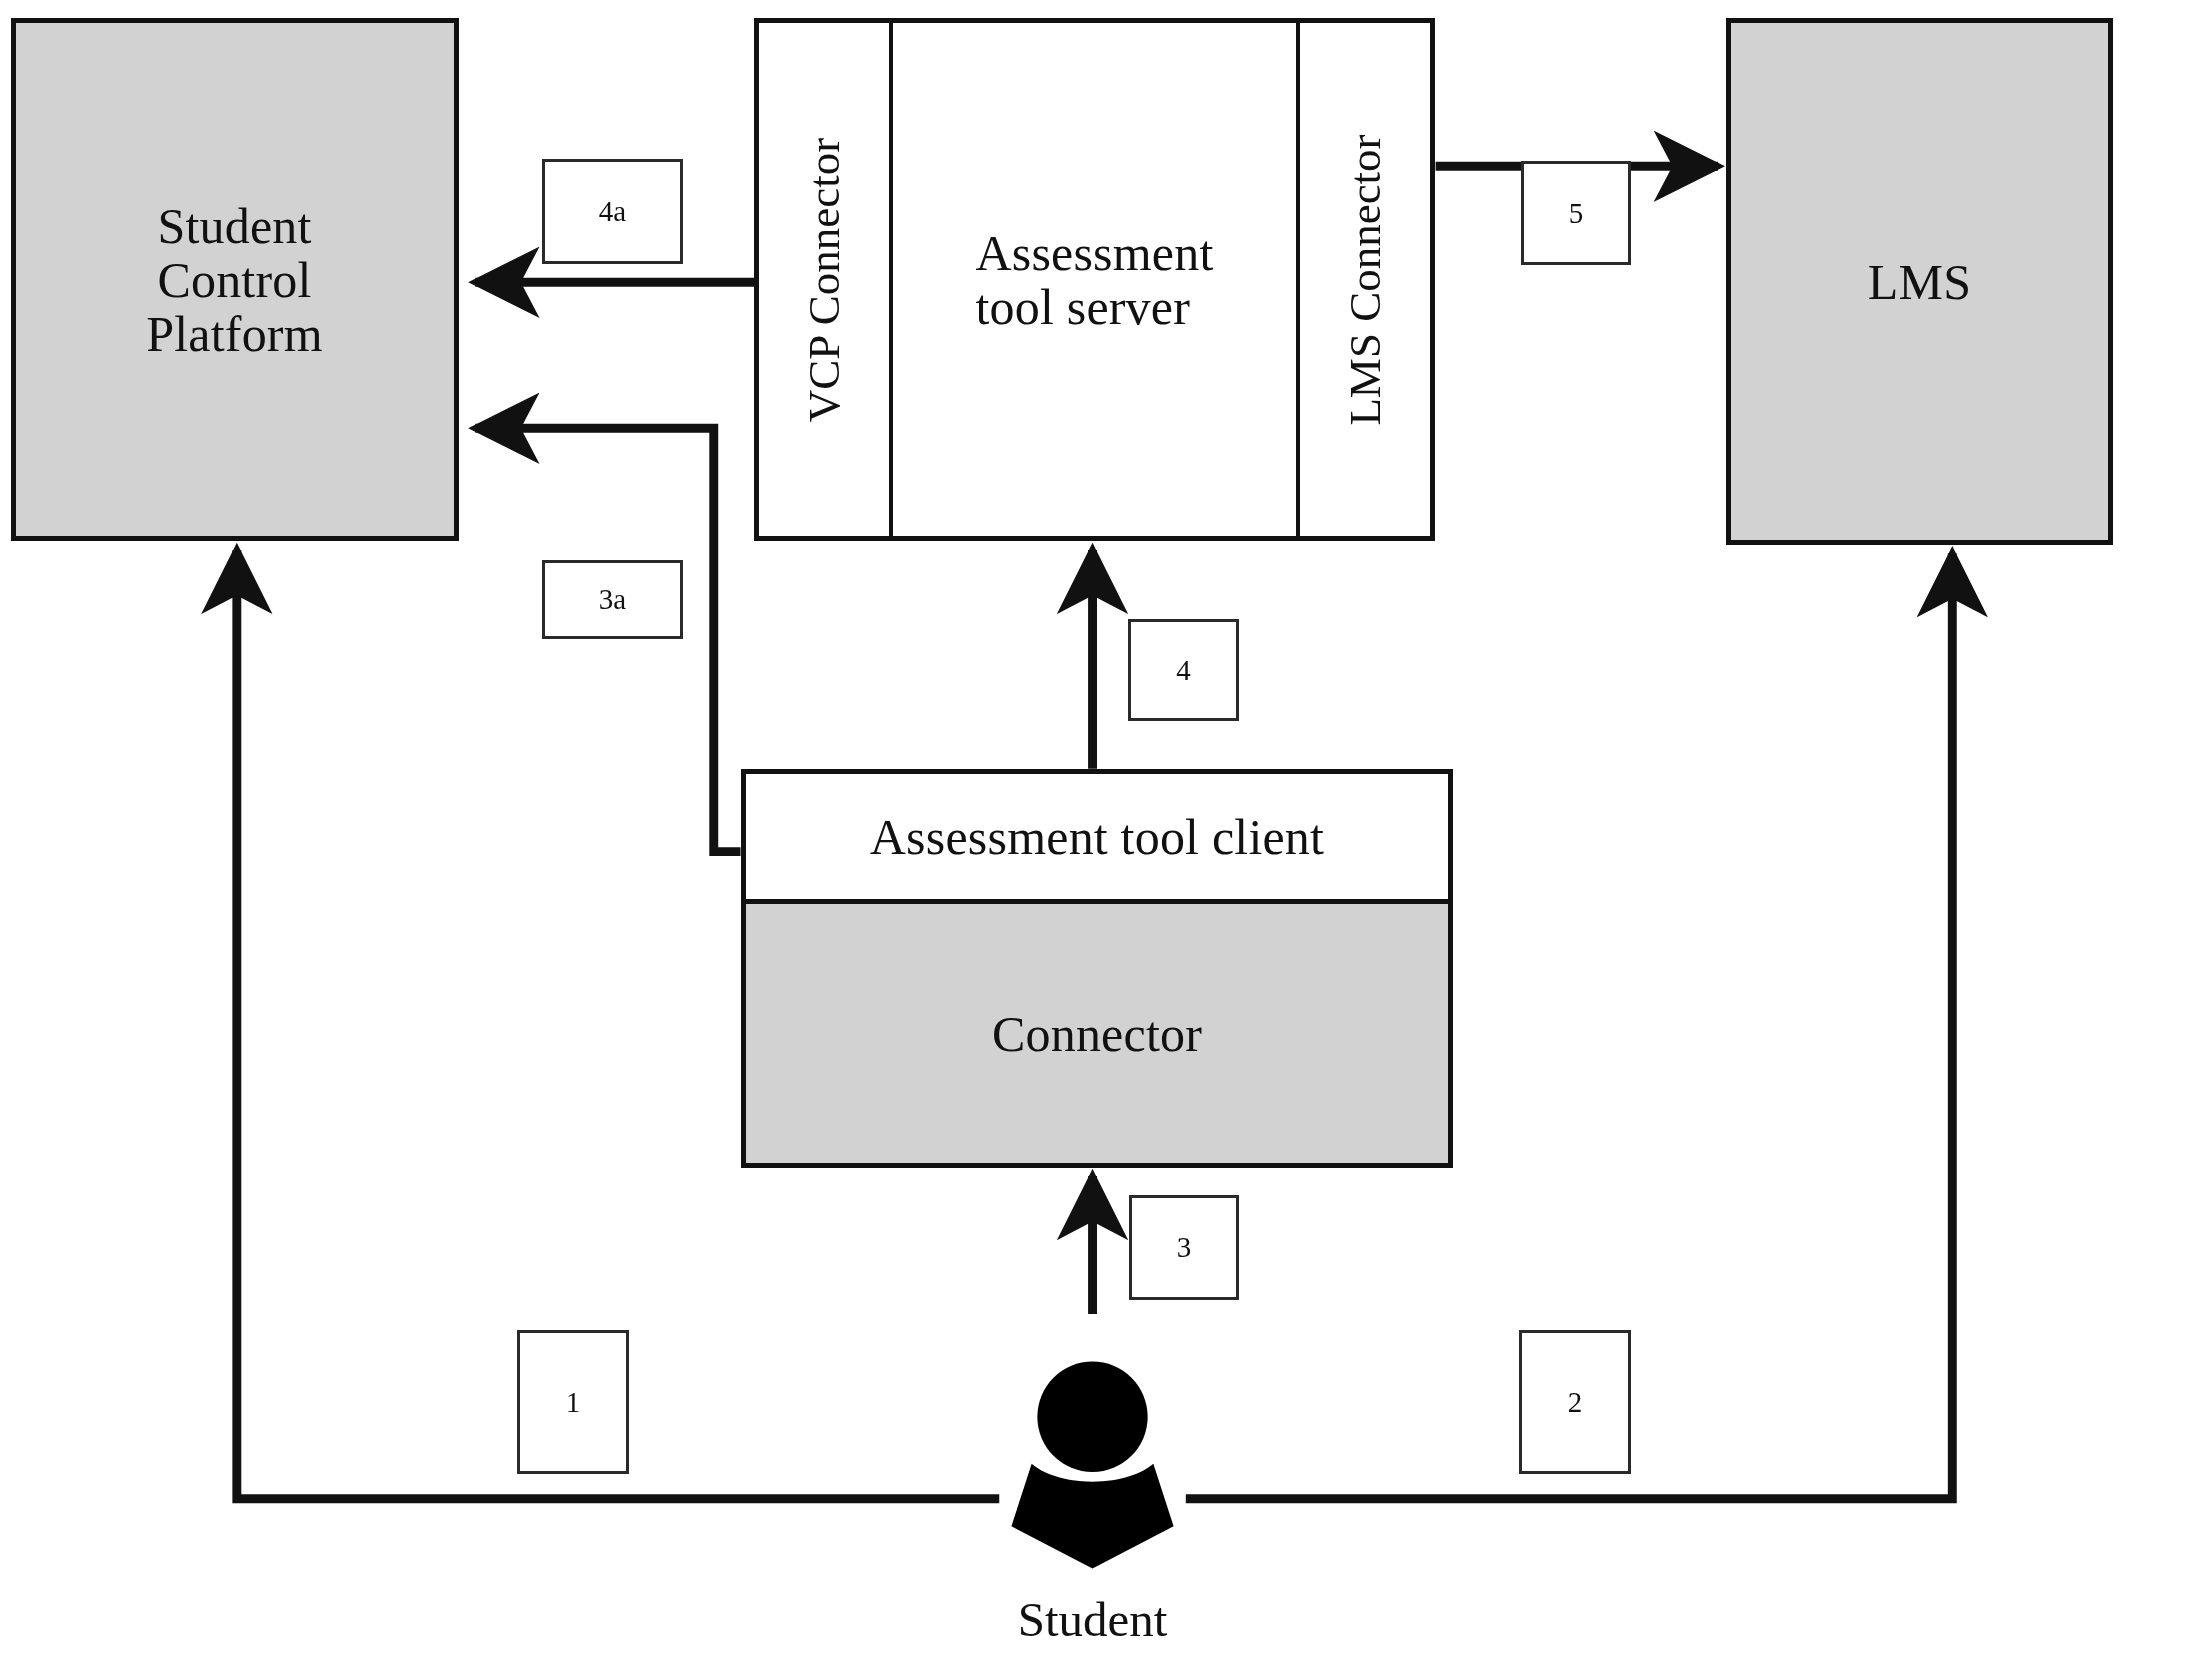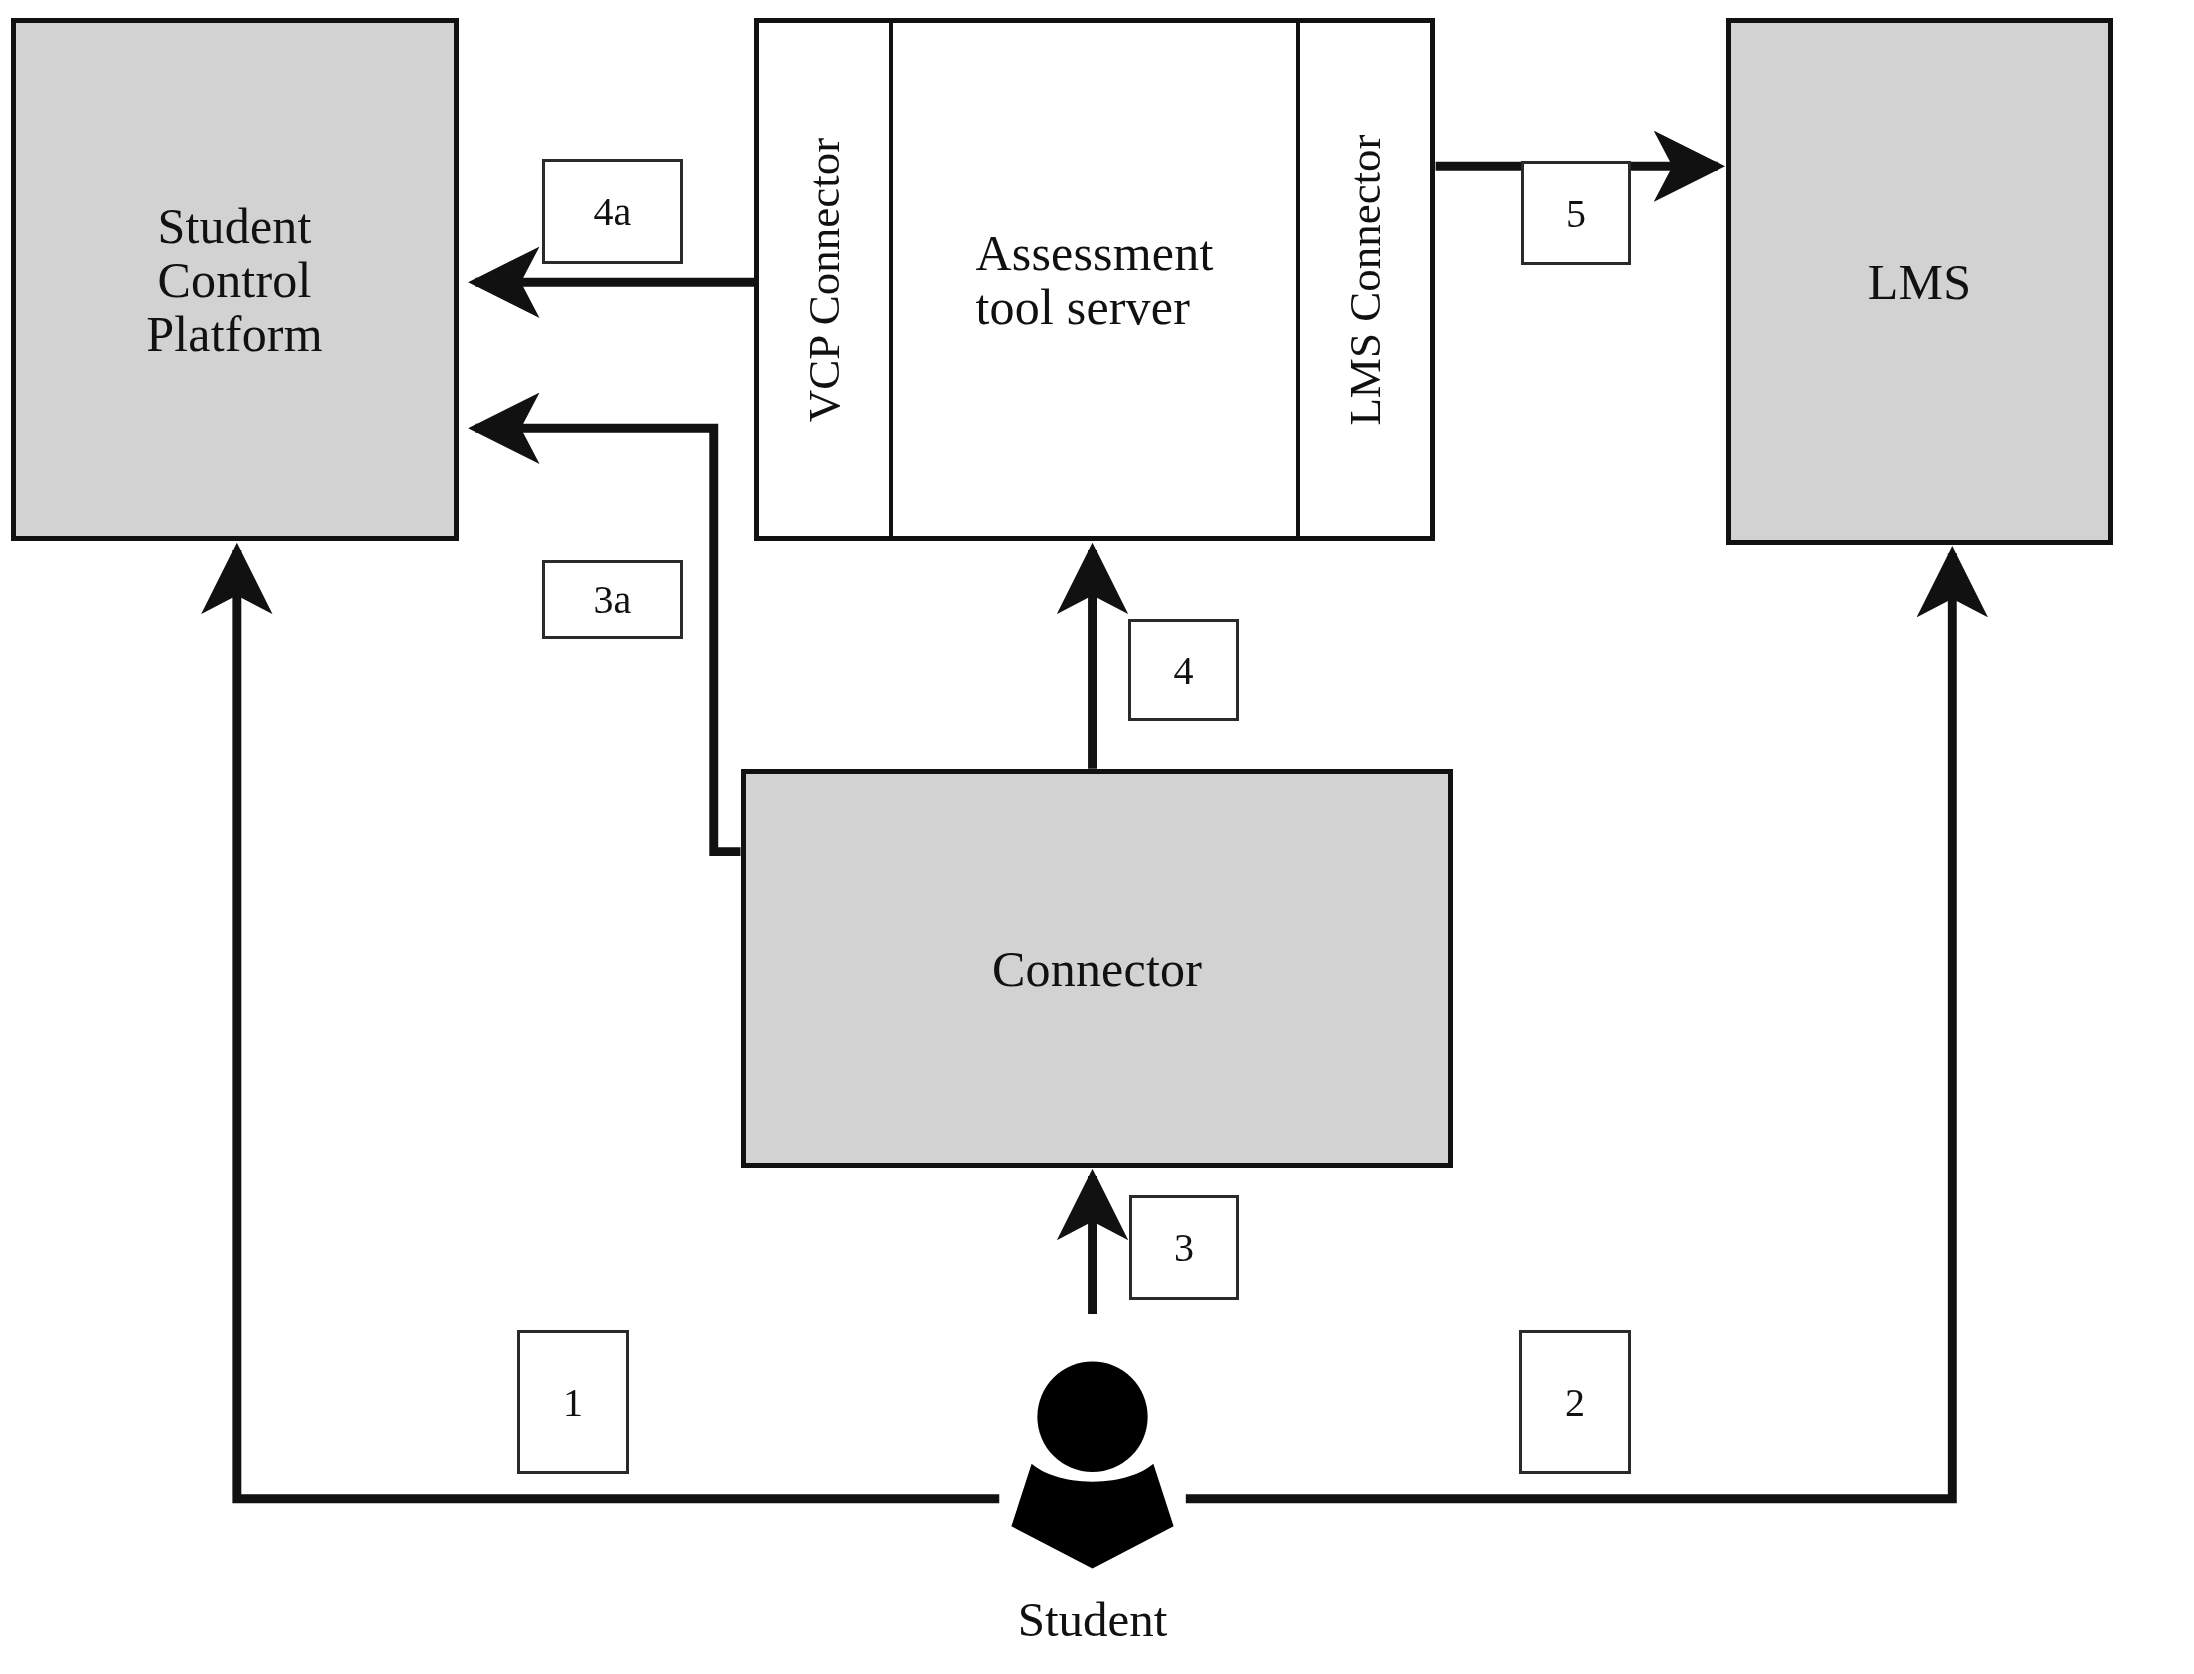--- a/index.html
+++ b/index.html
@@ -108,21 +108,21 @@
     justify-content: center;
   }
   .step-tag {
     position: absolute;
     box-sizing: border-box;
     border: 3.2px solid #2a2a2a;
     background: #ffffff;
     display: flex;
     align-items: center;
     justify-content: center;
-    font-size: 40px;
+    font-size: 29px;
     color: #111111;
   }
   #student-group {
     position: absolute;
     left: 999px;
     top: 1360px;
     width: 187px;
     height: 333px;
   }
   #student-caption {
@@ -187,20 +187,23 @@
     <div class="connector-panel" id="lms-connector-panel">
       <span class="vertical-label">LMS Connector</span>
     </div>
   </div>
 
   <div class="node-box filled" id="lms-box" style="left:1726px; top:18px; width:387px; height:527px;">
     <span class="node-label">LMS</span>
   </div>
 
   <div id="client-composite">
+    <div id="client-header-row">
+      <span class="node-label">Assessment tool client</span>
+    </div>
     <div id="assignment-row">
       <span class="node-label">Connector</span>
     </div>
   </div>
 
   <div id="student-group">
     <svg width="187" height="219" viewBox="0 0 230 270">
       <circle cx="115" cy="70" r="68" fill="#000000"></circle>
       <path d="M 115 150
                C 150 150 176 140 190 128

